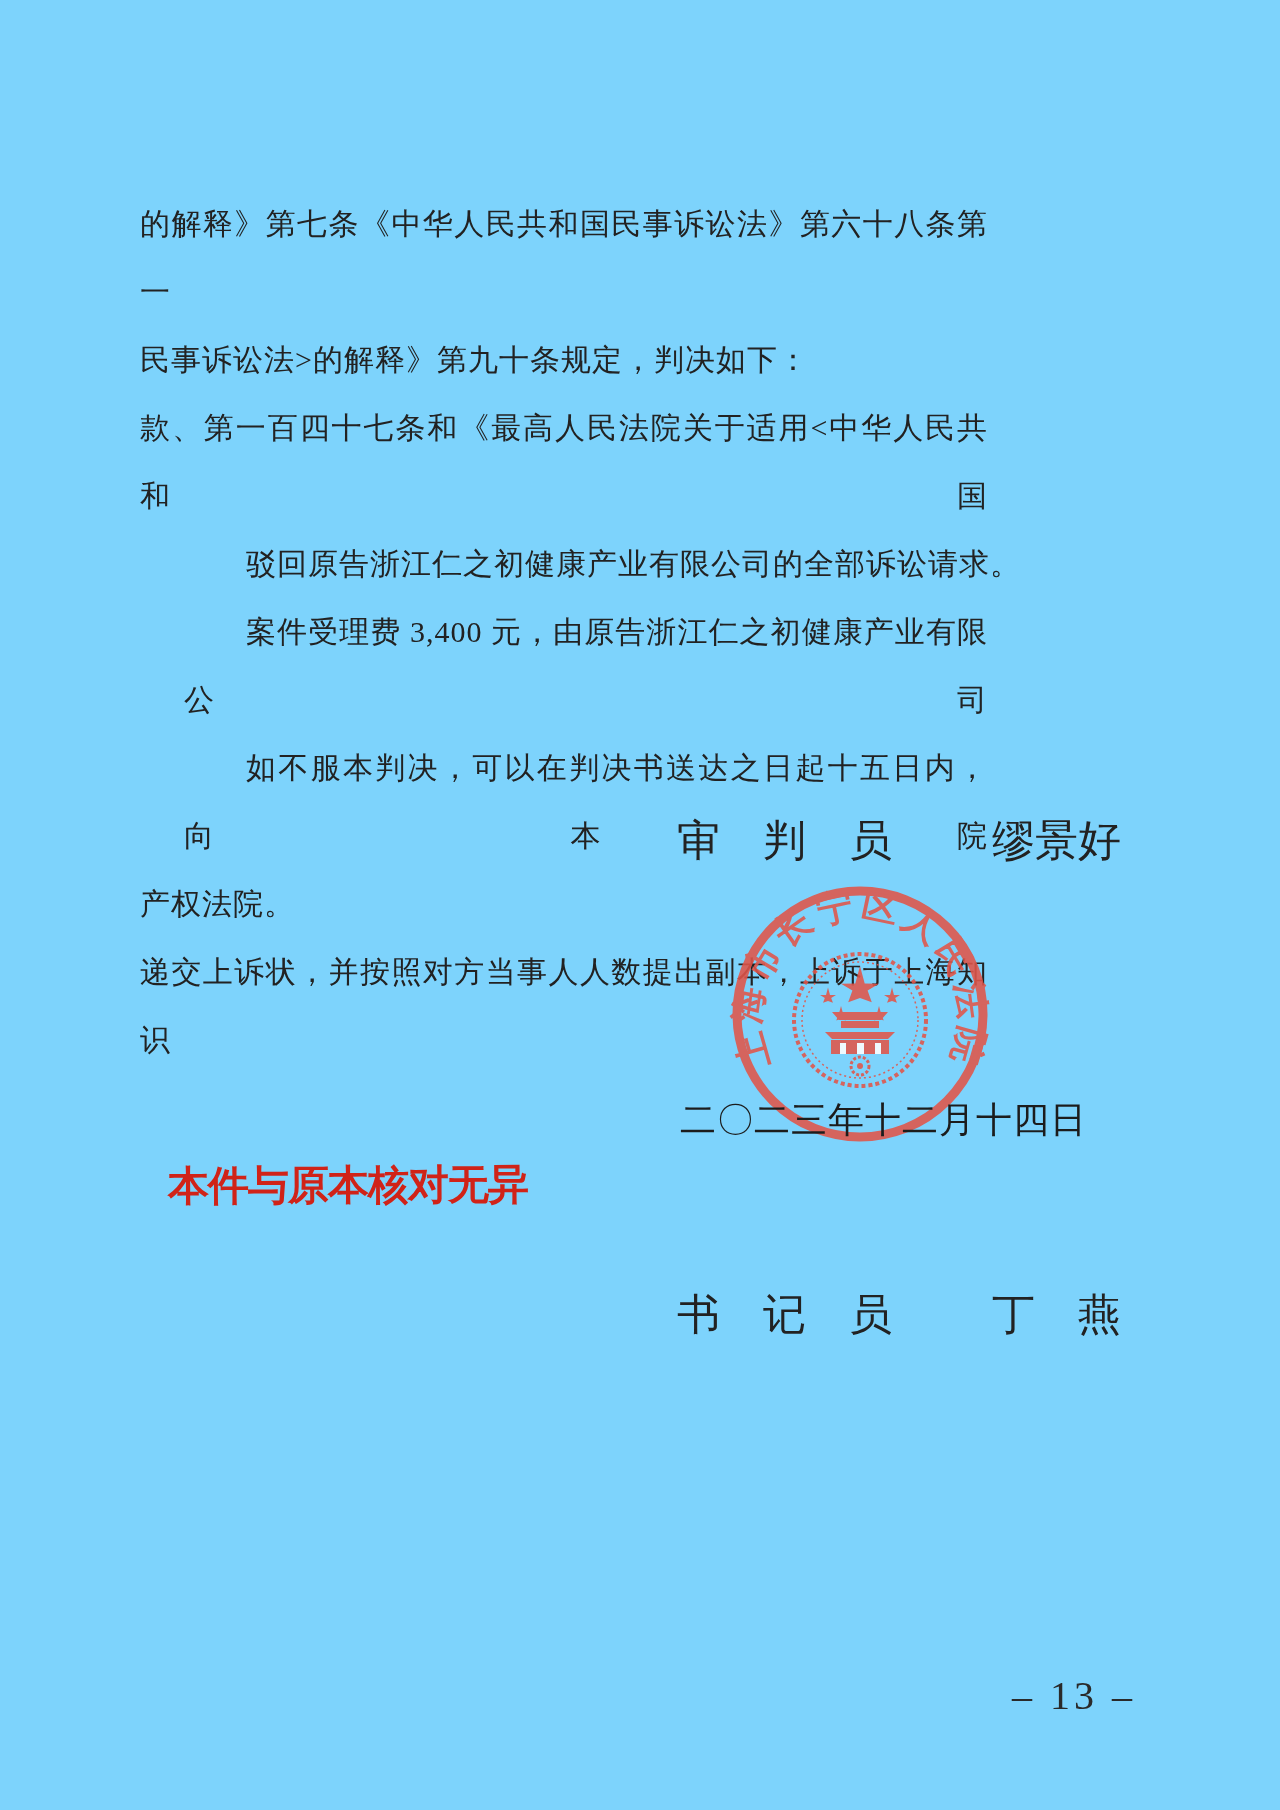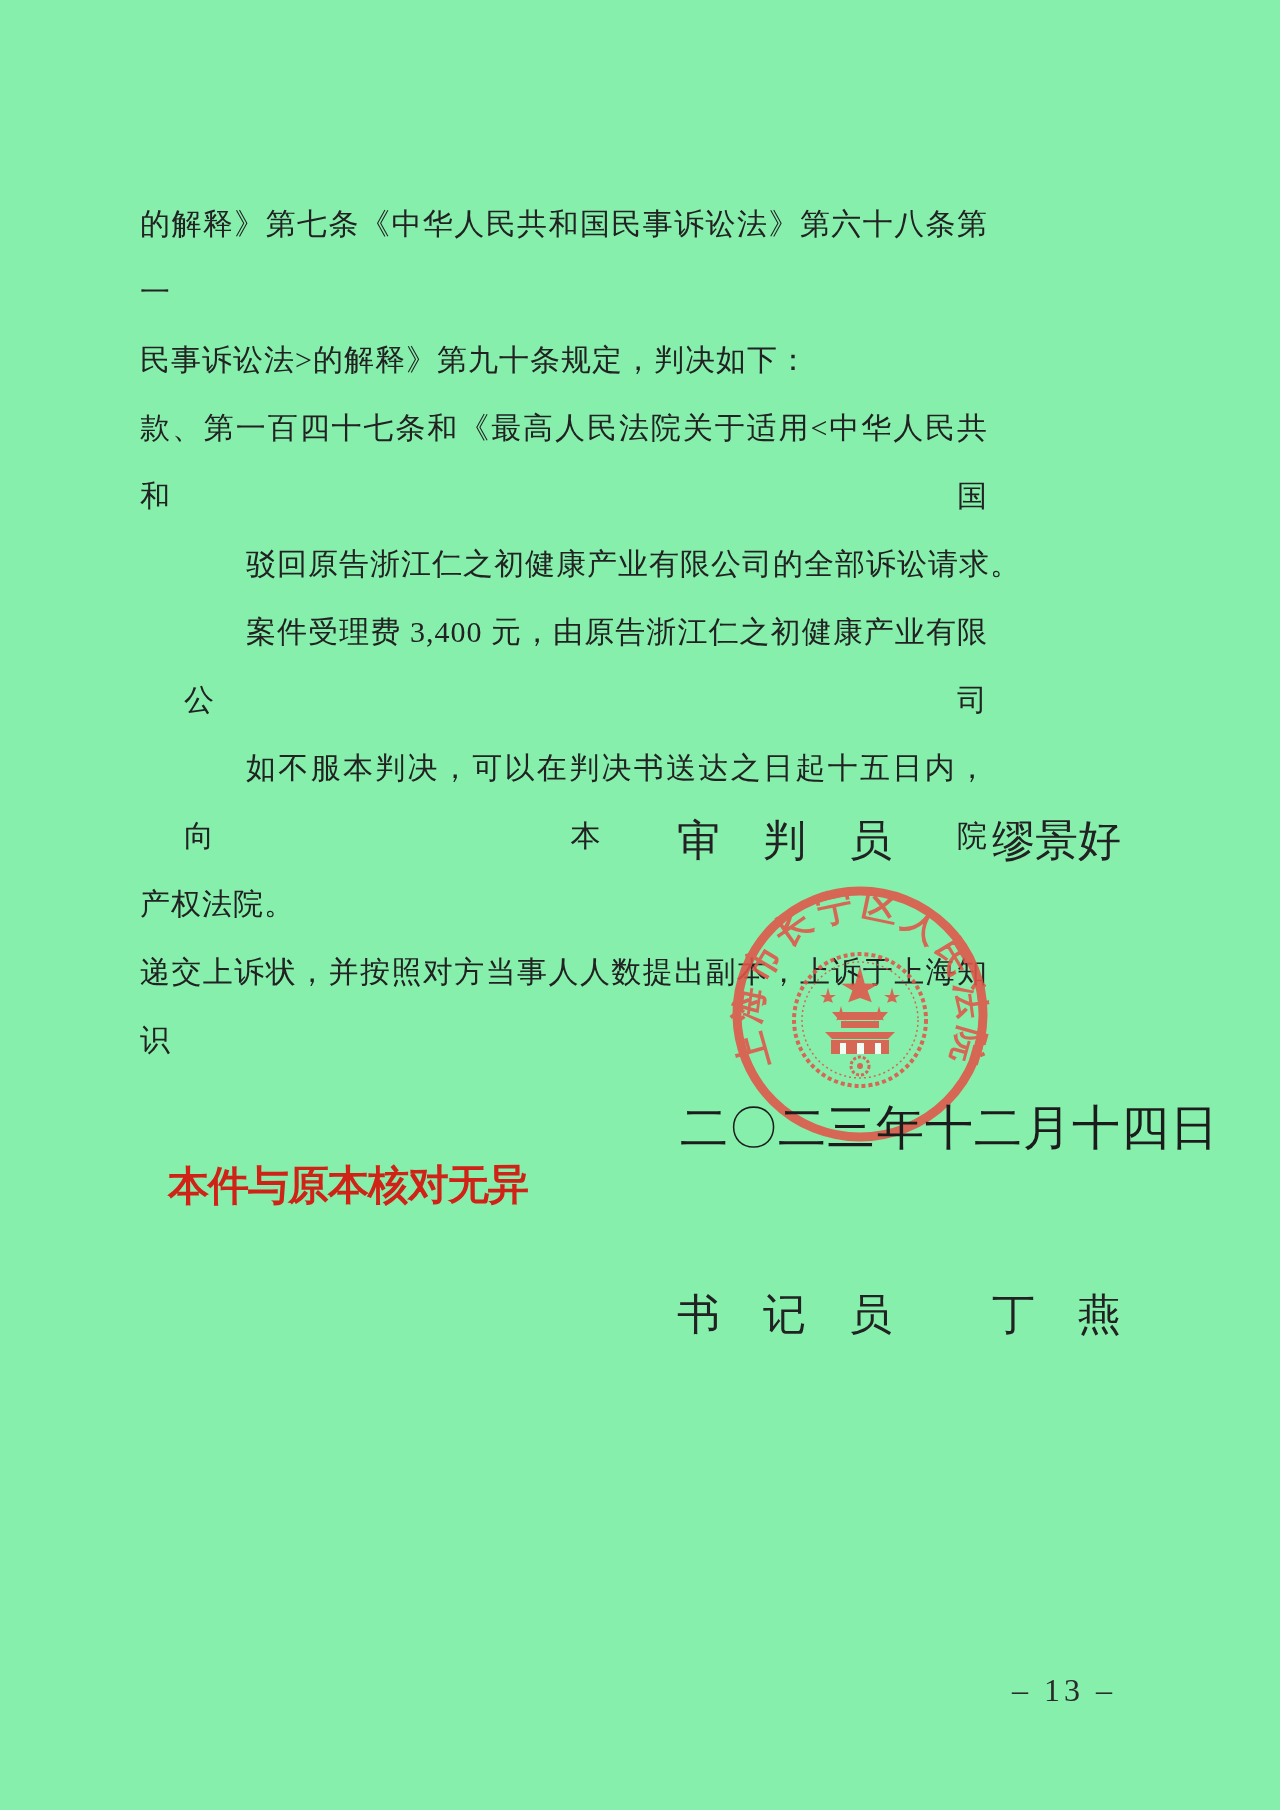--- a/index.html
+++ b/index.html
@@ -7,21 +7,21 @@
   body {
     position: relative;
     background: #ffffff;
     font-family: "Liberation Serif", "DejaVu Serif", serif;
     color: #1f1f1f;
     overflow: hidden;
   }
   .page {
     position: absolute;
     inset: 0;
-    background: #86efac;
+    background: #7dd3fc;
   }
   
   .body-text {
     position: absolute;
     left: 140px;
     top: 190px;
     width: 848px;
     font-size: 30px;
     line-height: 68px;
     letter-spacing: 1px;
@@ -53,21 +53,21 @@
     width: 264px;
     height: 264px;
     z-index: 2;
     opacity: 0.88;
   }
   
   .date-line {
     position: absolute;
     left: 680px;
     top: 1096px;
-    font-size: 48px;
+    font-size: 36px;
     letter-spacing: 1px;
     color: #1c1c1c;
     z-index: 3;
     white-space: nowrap;
   }
   
   .verify-stamp {
     position: absolute;
     left: 168px;
     top: 1158px;
@@ -77,21 +77,21 @@
     font-family: "Liberation Sans", "DejaVu Sans", sans-serif;
     color: #d02318;
     white-space: nowrap;
     transform: rotate(-0.3deg);
   }
   
   .page-number {
     position: absolute;
     left: 1012px;
     top: 1672px;
-    font-size: 32px;
+    font-size: 40px;
     letter-spacing: 4px;
     color: #2a2a2a;
     white-space: nowrap;
   }
 </style>
 </head>
 <body>
 
 <div class="page">
 

